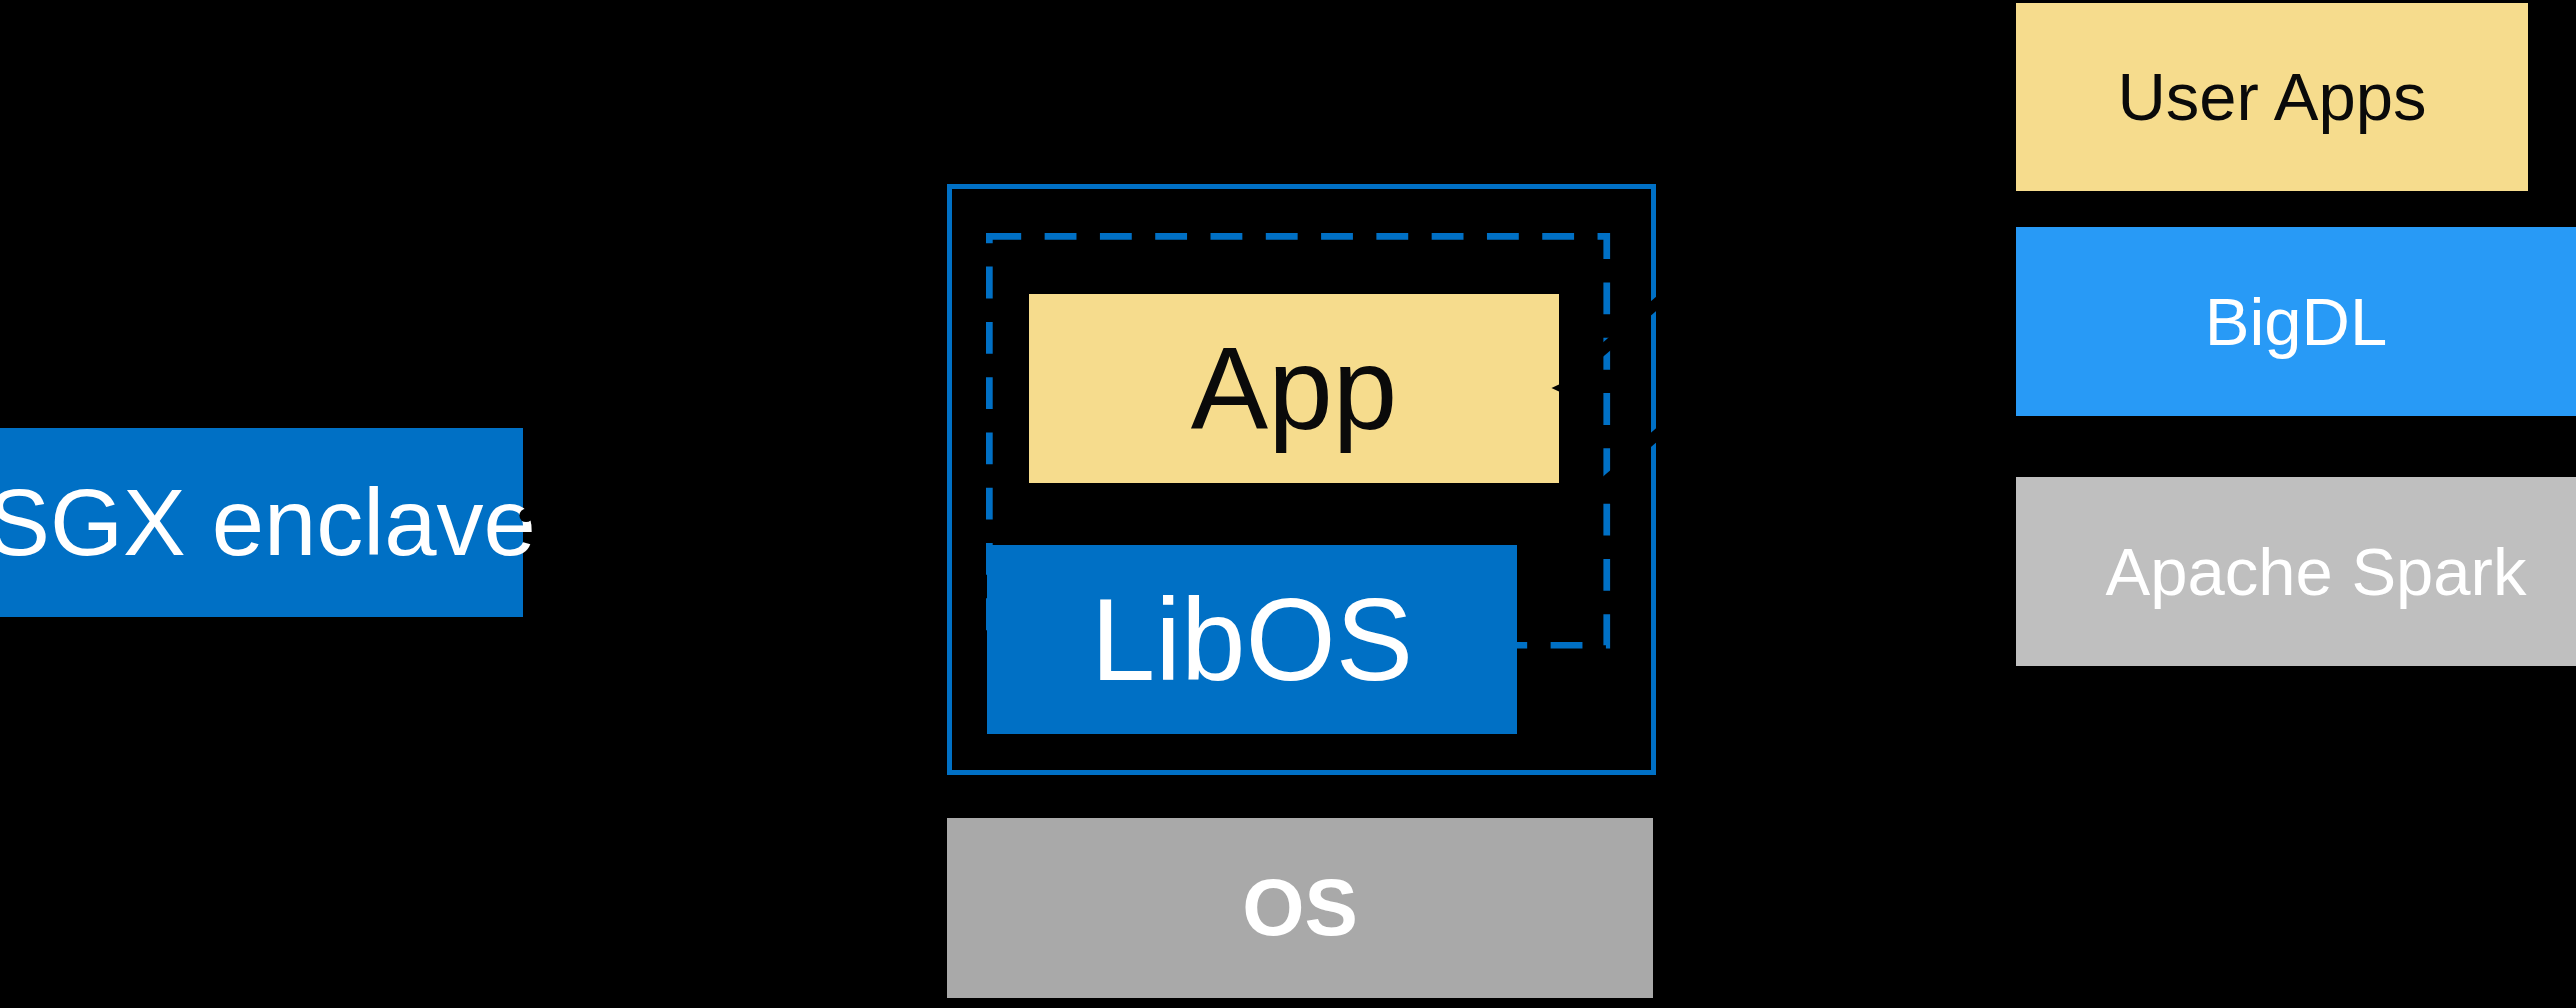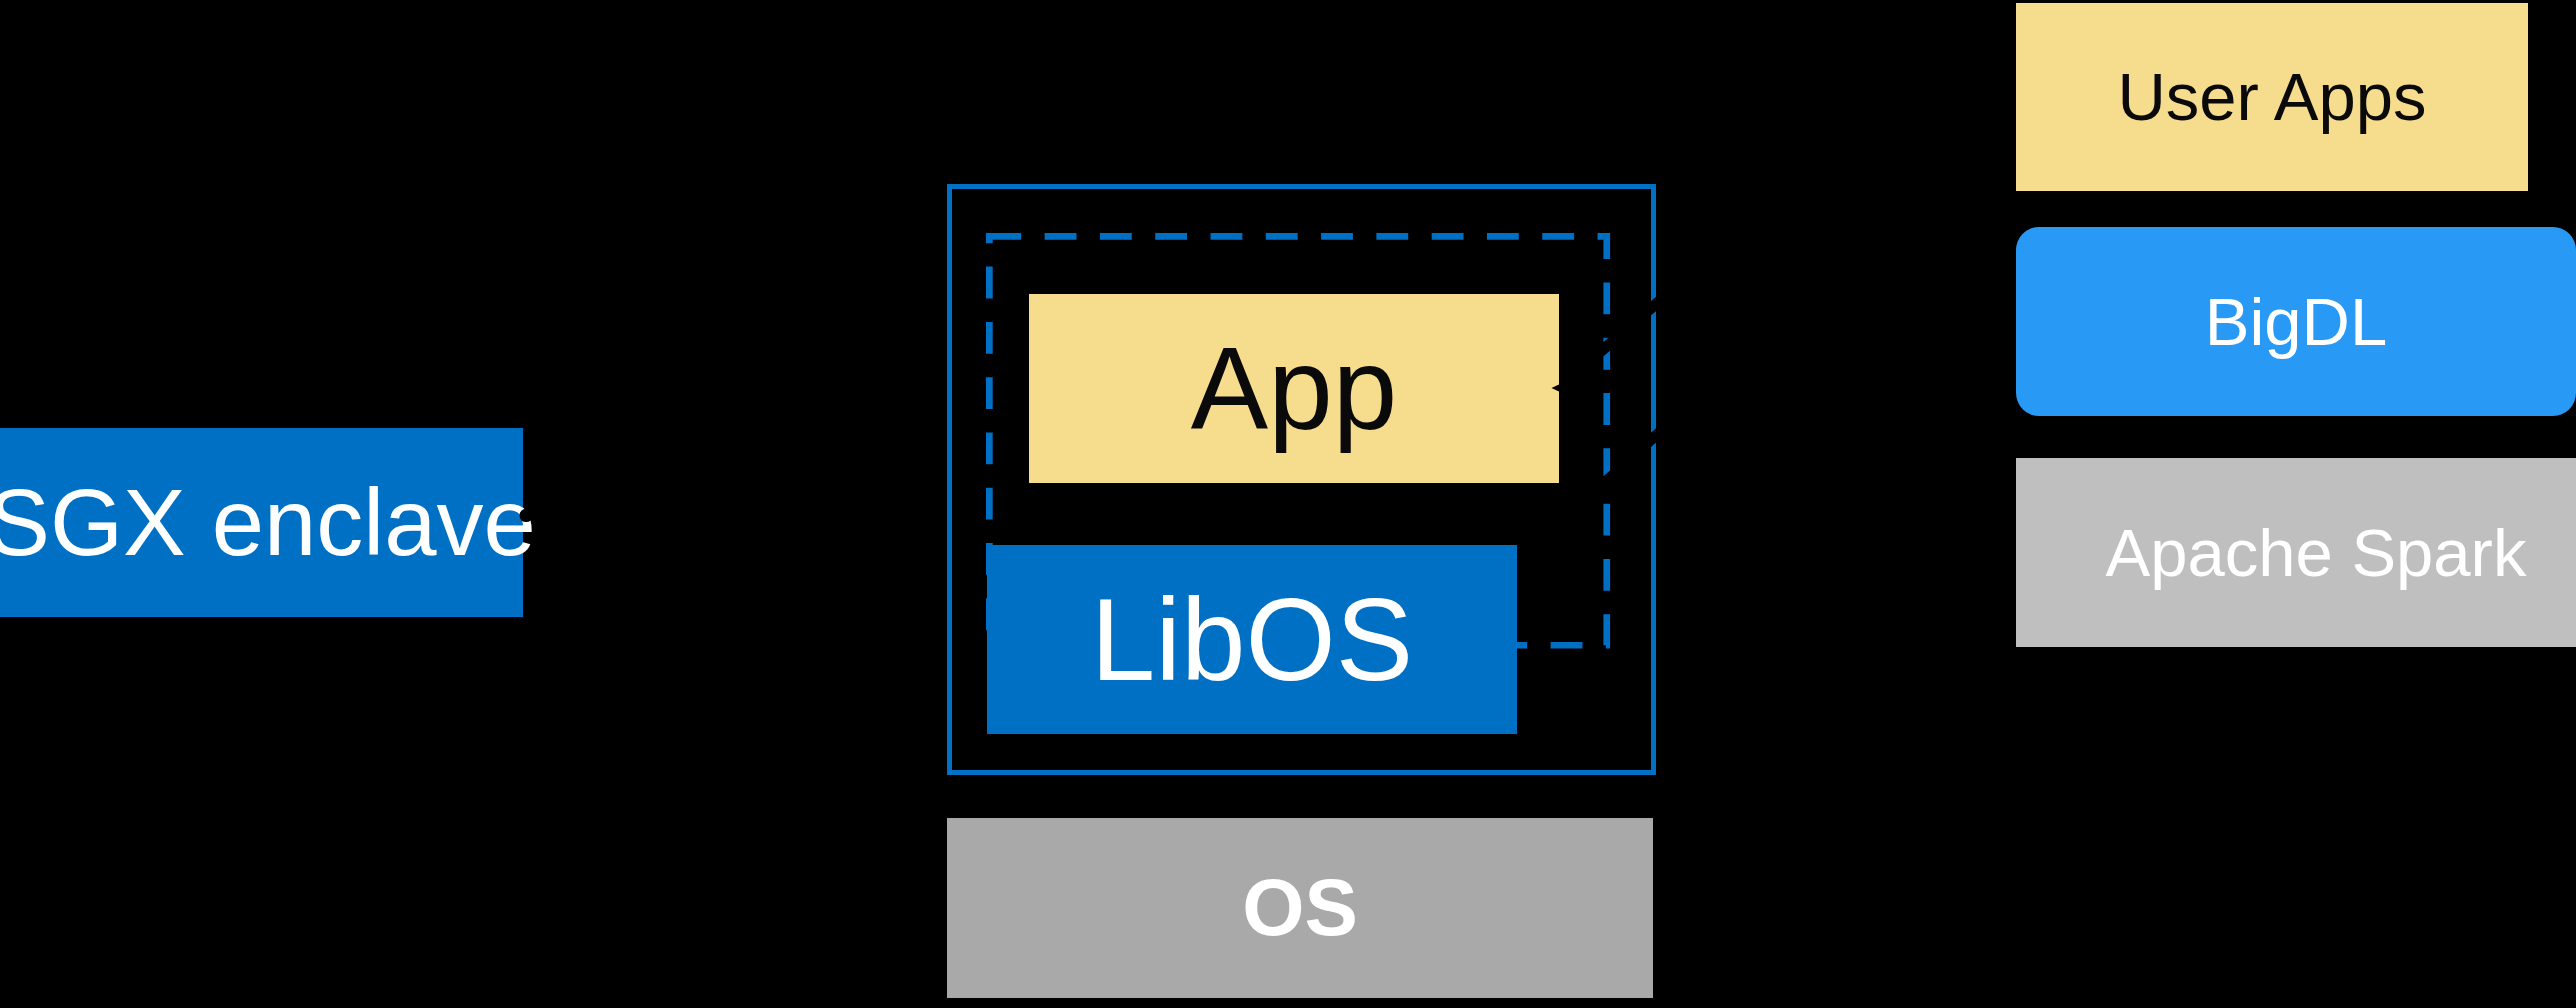--- a/index.html
+++ b/index.html
@@ -36,22 +36,22 @@
   .app{left:1029px;top:294px;width:530px;height:189px;background:var(--c-yellow);
        color:var(--c-ink-dark);font-size:116px;z-index:3;}
   .libos{left:987px;top:545px;width:530px;height:189px;background:var(--c-blue);
        color:var(--c-ink-light);font-size:116px;z-index:3;}
   .os{left:947px;top:818px;width:706px;height:180px;background:var(--c-gray-os);
        color:var(--c-ink-light);font-size:80px;font-weight:bold;}
   
   .user-apps{left:2016px;top:2.5px;width:512px;height:188px;background:var(--c-yellow);
        color:var(--c-ink-dark);font-size:67px;}
   .bigdl{left:2016px;top:227px;width:560px;height:189px;background:var(--c-bright-blue);
-       color:var(--c-ink-light);font-size:67px;border-radius:23px;}
-  .apache{left:2016px;top:458px;width:560px;height:189px;background:var(--c-gray-spark);
+       color:var(--c-ink-light);font-size:67px;}
+  .apache{left:2016px;top:477px;width:560px;height:189px;background:var(--c-gray-spark);
        color:var(--c-ink-light);font-size:67px;padding-left:40px;}
   
   .layer{position:absolute;left:0;top:0;width:2576px;height:1009px;pointer-events:none;}
   .layer-dashed{z-index:2;}
   .layer-annot{z-index:5;}
   .dashed-rect{fill:none;stroke:var(--c-blue);stroke-width:8;stroke-dasharray:38 28;}
   .annot-stroke{stroke:var(--c-annot);stroke-width:13;fill:none;}
   .annot-fill{fill:var(--c-annot);stroke:none;}
 </style>
 </head>

